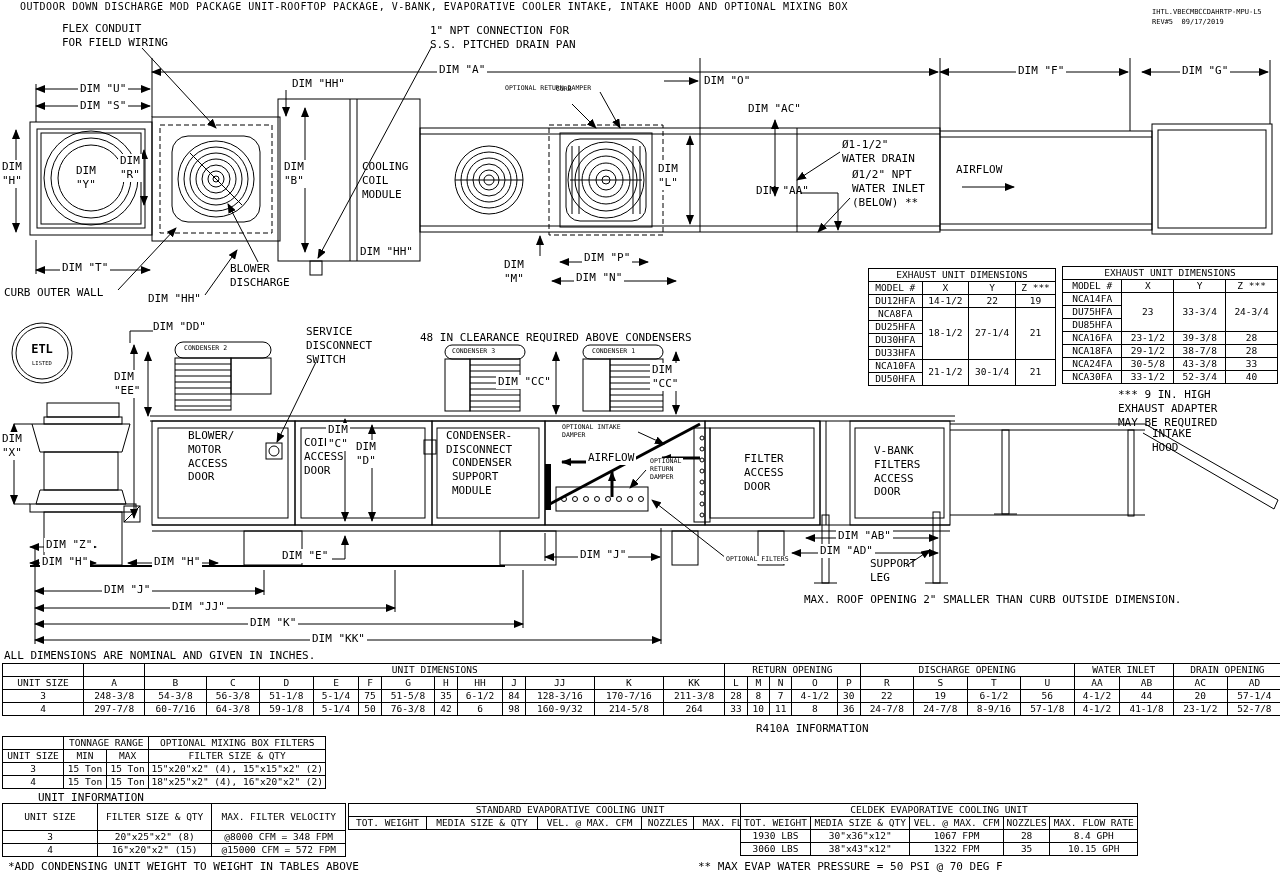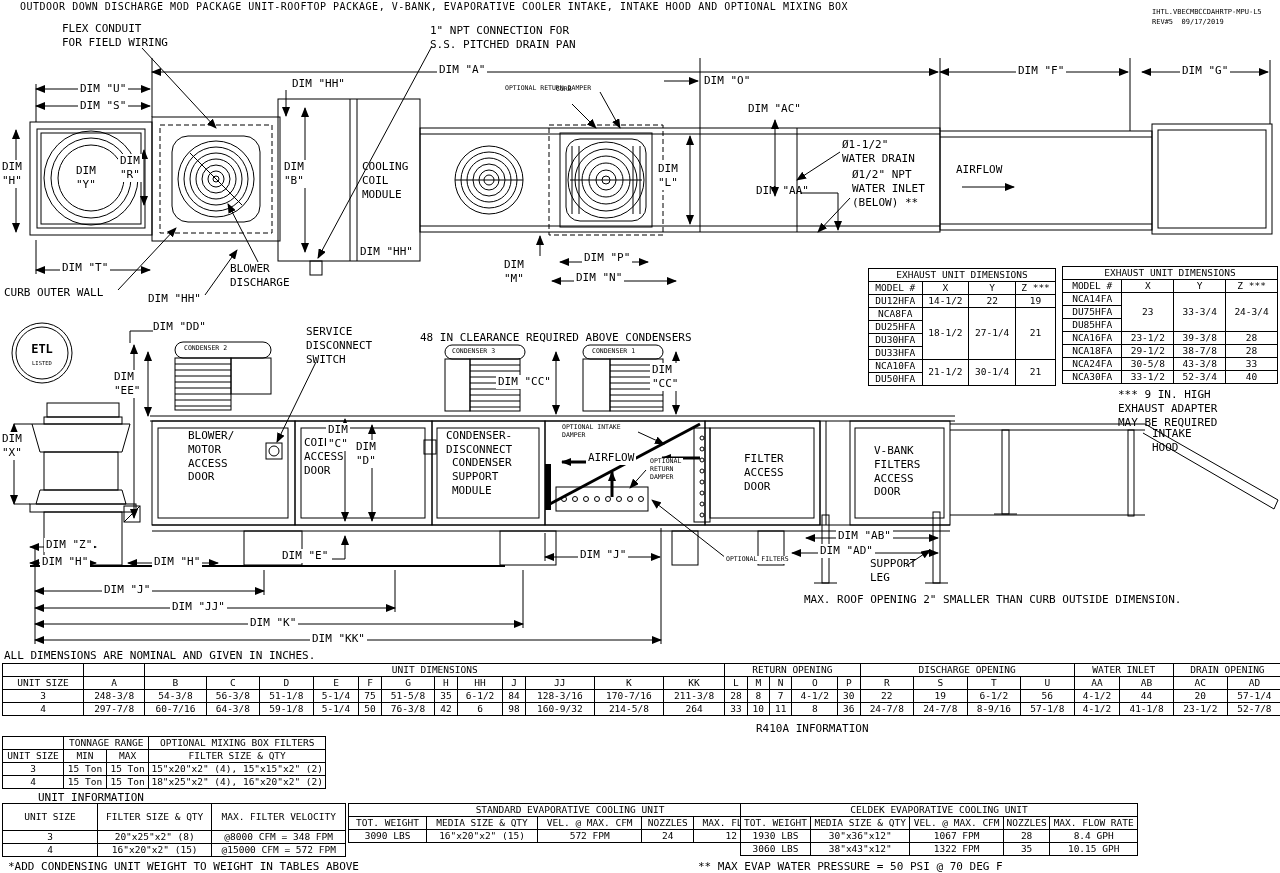--- a/index.html
+++ b/index.html
@@ -645,27 +645,20 @@
         <tr>
           <td colspan="5">STANDARD EVAPORATIVE COOLING UNIT</td>
         </tr>
   <tr>
     <td>TOT. WEIGHT</td>
     <td>MEDIA SIZE &amp; QTY</td>
     <td>VEL. @ MAX. CFM</td>
     <td>NOZZLES</td>
     <td>MAX. FLOW RATE</td>
   </tr>
-  <tr>
-    <td>3090 LBS</td>
-    <td>16"x20"x2" (15)</td>
-    <td>572 FPM</td>
-    <td>24</td>
-    <td>12 GPH</td>
-  </tr>
 </tbody>
     </table>
 
 <table class="t" style="left:740px;top:803px;width:398px">
   <tbody>
         <tr>
           <td colspan="5">CELDEK EVAPORATIVE COOLING UNIT</td>
         </tr>
   <tr>
     <td>TOT. WEIGHT</td>

